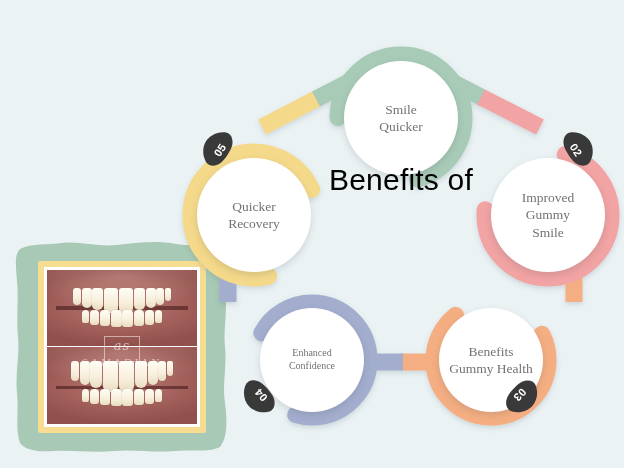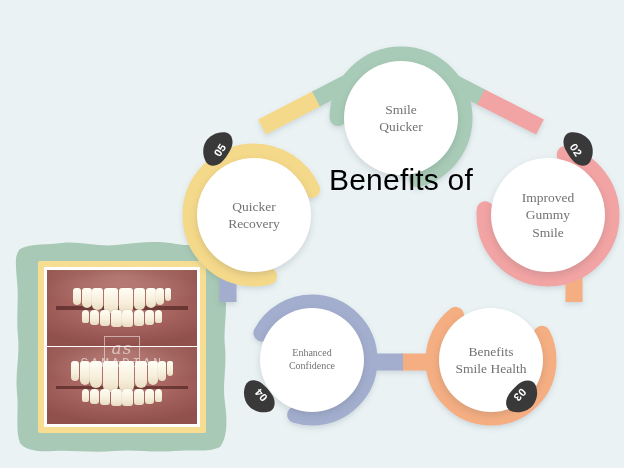--- a/index.html
+++ b/index.html
@@ -42,26 +42,26 @@
     background:linear-gradient(#fffdf4 0%,#f7efdc 60%,#e9ddc2 100%);
     box-shadow:0 0 1px rgba(120,90,70,.6);
     margin:0 .4px;
   }
   .dark-gap{position:absolute;left:6%;width:88%;background:rgba(60,20,18,.55);}
 
   .wm{
     position:absolute;left:0;right:0;text-align:center;
     color:rgba(255,255,255,.55);pointer-events:none;
   }
-  .wm-mark{font-family:"DejaVu Serif",serif;font-style:italic;font-size:17px;letter-spacing:1px;}
+  .wm-mark{font-family:"DejaVu Serif",serif;font-style:italic;font-size:13px;letter-spacing:1px;}
   .wm-box{
     position:absolute;left:50%;transform:translateX(-50%);
     width:34px;height:24px;border:1px solid rgba(255,255,255,.5);
   }
-  .wm-name{font-family:Liberation Mono, monospace;font-size:13px;letter-spacing:2.6px;}
+  .wm-name{font-family:Liberation Serif, serif;font-size:11px;letter-spacing:2.6px;}
 
   
   #infog{position:absolute;left:178px;top:10px;width:446px;height:440px;}
   #rings{position:absolute;left:0;top:0;}
 
   .node{
     position:absolute;border-radius:50%;background:#ffffff;
     box-shadow:0 3px 7px rgba(60,70,80,.17);
     display:flex;align-items:center;justify-content:center;text-align:center;
     font-family:"Liberation Serif",serif;color:#737373;
@@ -232,21 +232,21 @@
     <div class="badge" style="left:378px;top:122px;transform:rotate(57deg);">
       <svg width="40" height="36" viewBox="0 0 40 36">
           <path d="M20 1.5 C26 1.5 33.5 5 37.5 12.5 C40 17.5 37 23 31 25.5 C26 27.5 14 27.5 9 25.5 C3 23 0 17.5 2.5 12.5 C6.5 5 14 1.5 20 1.5 Z" fill="#39393a"></path>
         </svg>
       <div class="bnum">02</div>
     </div>
 
     <div class="node" style="left:261px;top:298px;width:104px;height:104px;font-size:13.5px;">
       <div>
         <span>Benefits</span>
-        <span>Smile Health</span>
+        <span>Gummy Health</span>
       </div>
     </div>
     <div class="badge" style="left:322px;top:367px;transform:rotate(133deg);">
       <svg width="40" height="36" viewBox="0 0 40 36">
           <path d="M20 1.5 C26 1.5 33.5 5 37.5 12.5 C40 17.5 37 23 31 25.5 C26 27.5 14 27.5 9 25.5 C3 23 0 17.5 2.5 12.5 C6.5 5 14 1.5 20 1.5 Z" fill="#39393a"></path>
         </svg>
       <div class="bnum">03</div>
     </div>
 
     <div class="node" style="left:82px;top:298px;width:104px;height:104px;font-size:10px;">

